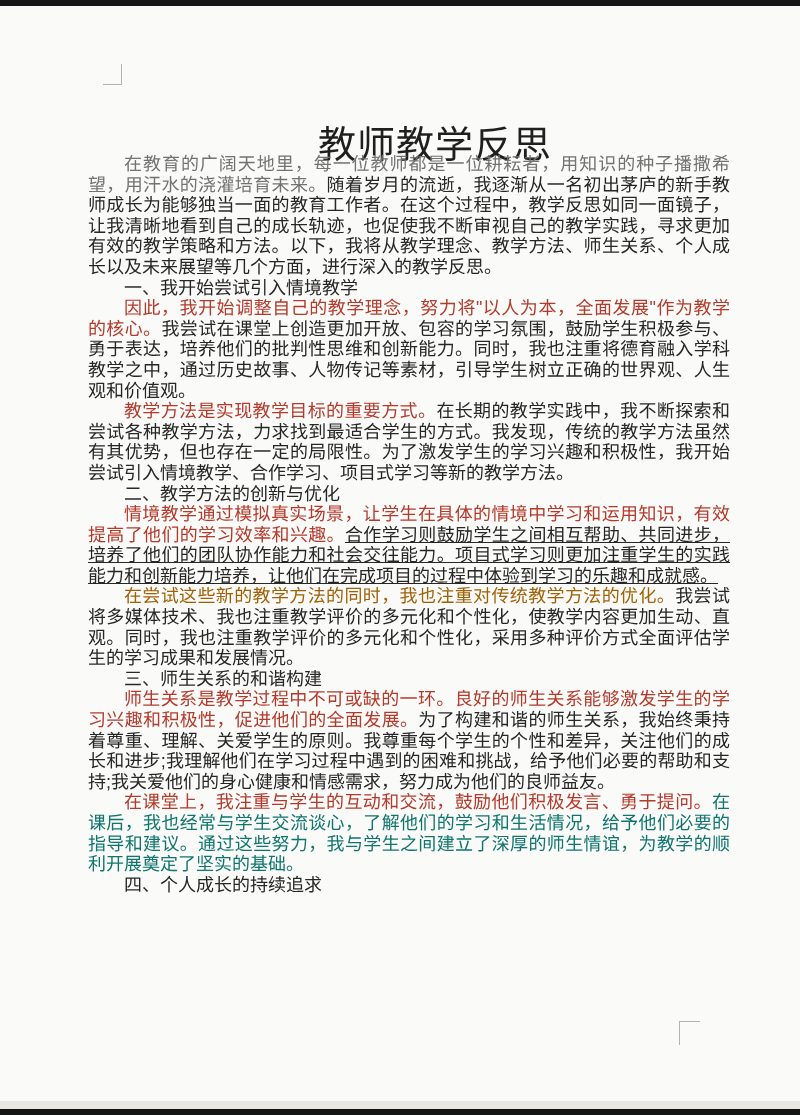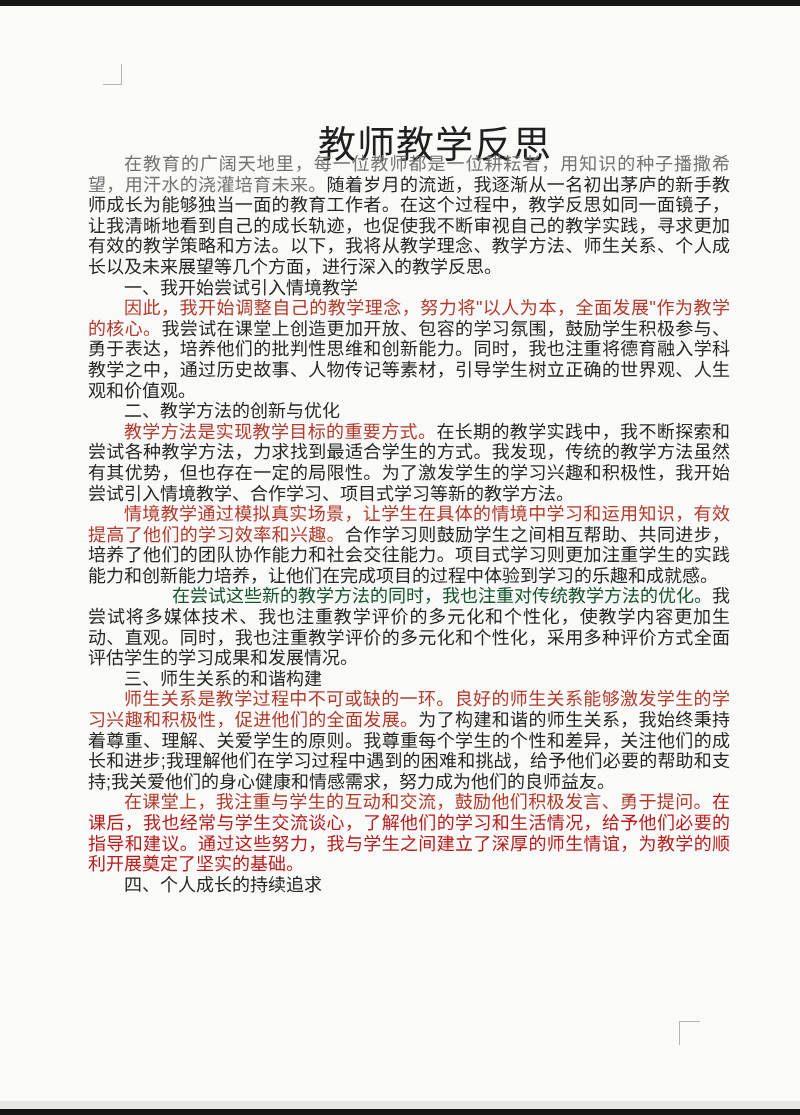--- a/index.html
+++ b/index.html
@@ -72,24 +72,24 @@
 
 <div class="crop-mark crop-tl"></div>
 <div class="crop-mark crop-br"></div>
 
 <h1 class="doc-title"><span class="shift">教师教学反思</span></h1>
 
 <div class="doc-body">
     <p class="para"><span style="color: #737373;">在教育的广阔天地里，每一位教师都是一位耕耘者，用知识的种子播撒希望，用汗水的浇灌培育未来。</span><span style="color: rgb(39, 39, 39);">随着岁月的流逝，我逐渐从一名初出茅庐的新手教师成长为能够独当一面的教育工作者。在这个过程中，教学反思如同一面镜子，让我清晰地看到自己的成长轨迹，也促使我不断审视自己的教学实践，寻求更加有效的教学策略和方法。以下，我将从教学理念、教学方法、师生关系、个人成长以及未来展望等几个方面，进行深入的教学反思。</span></p>
     <p class="para"><span style="color: rgb(39, 39, 39);">一、我开始尝试引入情境教学</span></p>
     <p class="para"><span style="color: rgb(180, 58, 44);">因此，我开始调整自己的教学理念，努力将"以人为本，全面发展"作为教学的核心。</span><span style="color: rgb(39, 39, 39);">我尝试在课堂上创造更加开放、包容的学习氛围，鼓励学生积极参与、勇于表达，培养他们的批判性思维和创新能力。同时，我也注重将德育融入学科教学之中，通过历史故事、人物传记等素材，引导学生树立正确的世界观、人生观和价值观。</span></p>
+    <p class="para"><span style="color: rgb(180, 58, 44);">教学方法是实现教学目标的重要方式。</span><span style="color: rgb(39, 39, 39);">在长期的教学实践中，我不断探索和尝试各种教学方法，力求找到最适合学生的方式。我发现，传统的教学方法虽然有其优势，但也存在一定的局限性。为了激发学生的学习兴趣和积极性，我开始尝试引入情境教学、合作学习、项目式学习等新的教学方法。</span></p>
     <p class="para"><span style="color: rgb(39, 39, 39);">二、教学方法的创新与优化</span></p>
-    <p class="para"><span style="color: rgb(180, 58, 44);">教学方法是实现教学目标的重要方式。</span><span style="color: rgb(39, 39, 39);">在长期的教学实践中，我不断探索和尝试各种教学方法，力求找到最适合学生的方式。我发现，传统的教学方法虽然有其优势，但也存在一定的局限性。为了激发学生的学习兴趣和积极性，我开始尝试引入情境教学、合作学习、项目式学习等新的教学方法。</span></p>
-    <p class="para"><span style="color: rgb(180, 58, 44);">情境教学通过模拟真实场景，让学生在具体的情境中学习和运用知识，有效提高了他们的学习效率和兴趣。</span><span style="color: rgb(39, 39, 39);">合作学习则鼓励学生之间相互帮助、共同进步，培养了他们的团队协作能力和社会交往能力。项目式学习则更加注重学生的实践能力和创新能力培养，让他们在完成项目的过程中体验到学习的乐趣和成就感。</span></p>
-    <p class="para"><span style="color: #14532d; margin-left: 48px;">在尝试这些新的教学方法的同时，我也注重对传统教学方法的优化。</span><span style="color: rgb(39, 39, 39);">我尝试将多媒体技术、我也注重教学评价的多元化和个性化，使教学内容更加生动、直观。同时，我也注重教学评价的多元化和个性化，采用多种评价方式全面评估学生的学习成果和发展情况。</span></p>
+    <p class="para"><span style="color: rgb(180, 58, 44);">情境教学通过模拟真实场景，让学生在具体的情境中学习和运用知识，有效提高了他们的学习效率和兴趣。</span><span style="color: rgb(39, 39, 39); text-decoration: underline;">合作学习则鼓励学生之间相互帮助、共同进步，培养了他们的团队协作能力和社会交往能力。项目式学习则更加注重学生的实践能力和创新能力培养，让他们在完成项目的过程中体验到学习的乐趣和成就感。</span></p>
+    <p class="para"><span style="color: #a16207;">在尝试这些新的教学方法的同时，我也注重对传统教学方法的优化。</span><span style="color: rgb(39, 39, 39);">我尝试将多媒体技术、我也注重教学评价的多元化和个性化，使教学内容更加生动、直观。同时，我也注重教学评价的多元化和个性化，采用多种评价方式全面评估学生的学习成果和发展情况。</span></p>
     <p class="para"><span style="color: rgb(39, 39, 39);">三、师生关系的和谐构建</span></p>
     <p class="para"><span style="color: rgb(180, 58, 44);">师生关系是教学过程中不可或缺的一环。良好的师生关系能够激发学生的学习兴趣和积极性，促进他们的全面发展。</span><span style="color: rgb(39, 39, 39);">为了构建和谐的师生关系，我始终秉持着尊重、理解、关爱学生的原则。我尊重每个学生的个性和差异，关注他们的成长和进步;我理解他们在学习过程中遇到的困难和挑战，给予他们必要的帮助和支持;我关爱他们的身心健康和情感需求，努力成为他们的良师益友。</span></p>
-    <p class="para"><span style="color: rgb(180, 58, 44);">在课堂上，我注重与学生的互动和交流，鼓励他们积极发言、勇于提问。</span><span style="color: #b91c1c;">在课后，我也经常与学生交流谈心，了解他们的学习和生活情况，给予他们必要的指导和建议。通过这些努力，我与学生之间建立了深厚的师生情谊，为教学的顺利开展奠定了坚实的基础。</span></p>
+    <p class="para"><span style="color: rgb(180, 58, 44);">在课堂上，我注重与学生的互动和交流，鼓励他们积极发言、勇于提问。</span><span style="color: #0f766e;">在课后，我也经常与学生交流谈心，了解他们的学习和生活情况，给予他们必要的指导和建议。通过这些努力，我与学生之间建立了深厚的师生情谊，为教学的顺利开展奠定了坚实的基础。</span></p>
     <p class="para"><span style="color: rgb(39, 39, 39); margin-top: 8px;">四、个人成长的持续追求</span></p>
   </div>
 
 <div class="edge-bar bottom-strip" style="background: rgb(233, 231, 227);"></div>
 <div class="edge-bar bottom-bar" style="background: rgb(20, 20, 20);"></div>
 
 </body></html>

